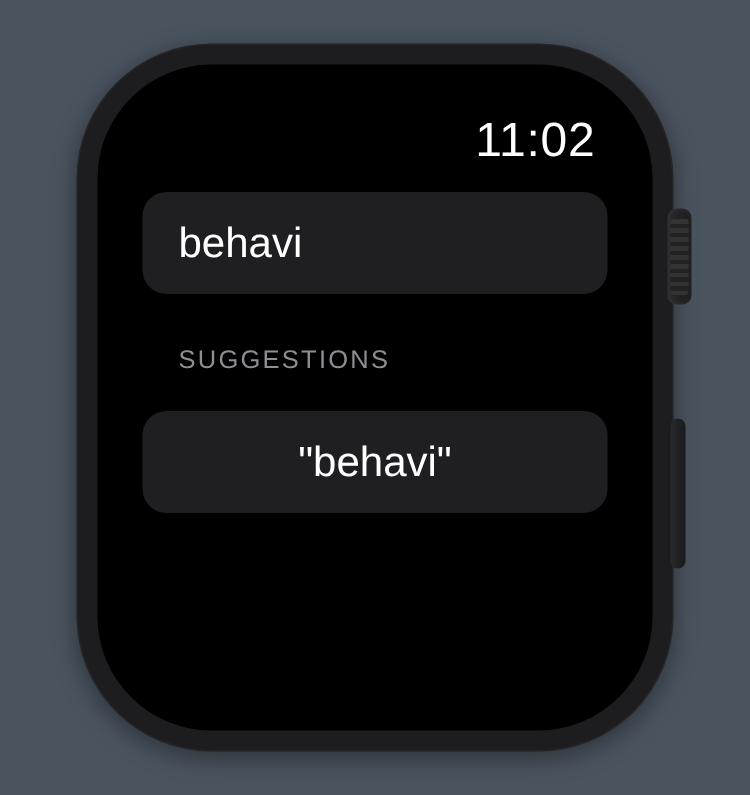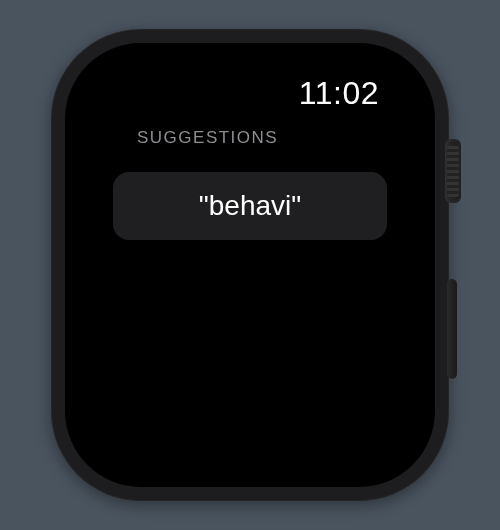--- a/index.html
+++ b/index.html
@@ -29,21 +29,21 @@
       padding: 14px;
       box-shadow: inset 0 0 0 1px rgba(255,255,255,0.04), 0 4px 16px rgba(0,0,0,0.4);
       position: relative;
     }
     .watch-screen {
       width: 100%;
       height: 100%;
       background: #000;
       border-radius: 76px;
       overflow: hidden;
-      padding: 28px 48px;
+      padding: 28px 30px;
       position: relative;
     }
     .crown {
       position: absolute;
       right: -12px;
       top: 110px;
       width: 16px;
       height: 64px;
       background: linear-gradient(90deg, #2a2a2c, #1a1a1c);
       border-radius: 6px;
@@ -104,20 +104,23 @@
     }
   </style>
 </head>
 <body>
 
 <div class="watch-outer">
   <div class="watch-case">
     <div class="watch-screen">
       <div class="time">11:02</div>
 
+      <div class="input-pill">
+        <span>behavi</span>
+      </div>
 
       <div class="section-label">SUGGESTIONS</div>
 
       <div class="suggestion-pill">
         <span>"behavi"</span>
       </div>
     </div>
   </div>
   <div class="crown"></div>
   <div class="side-button"></div>

